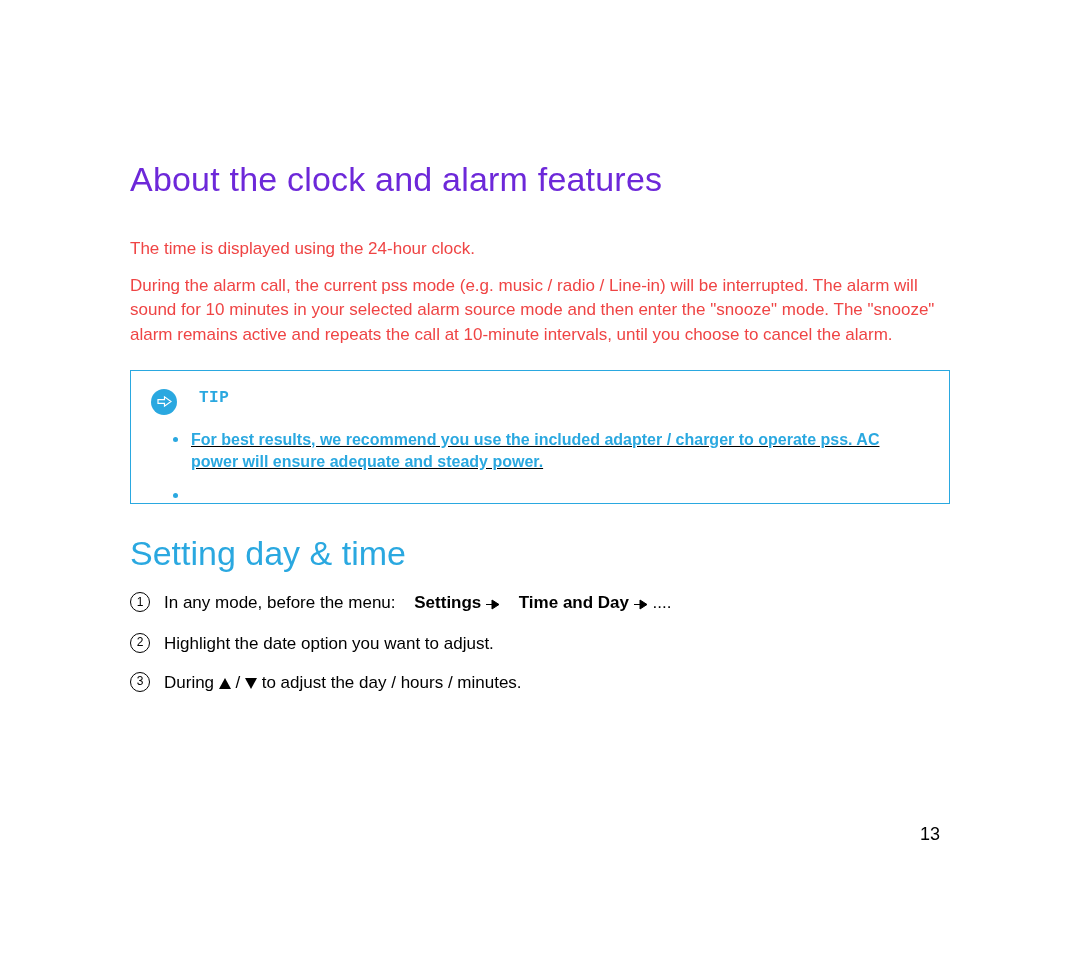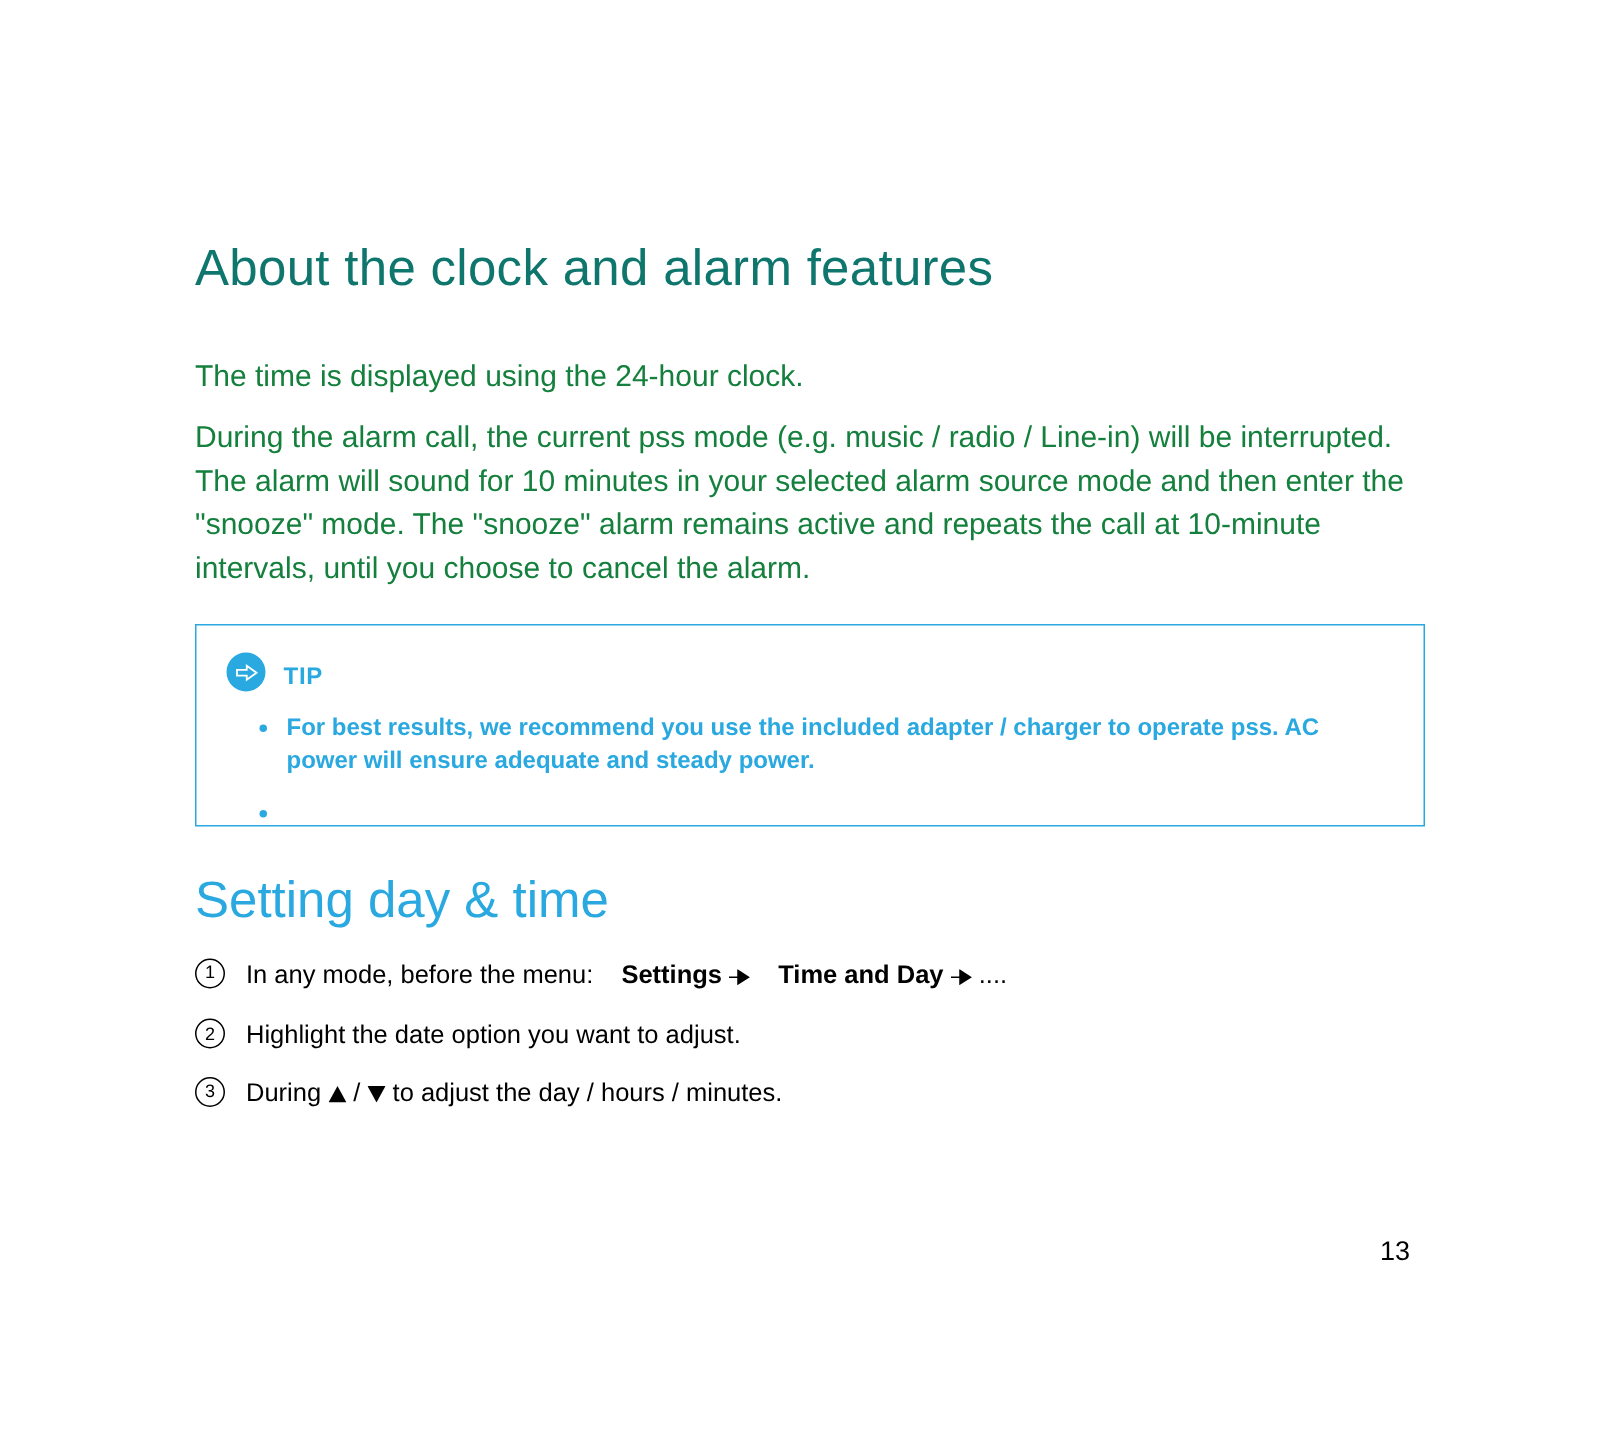--- a/index.html
+++ b/index.html
@@ -5,44 +5,45 @@
   * { box-sizing: border-box; margin: 0; padding: 0; }
   html, body { width: 1080px; height: 953px; }
   body {
     background: #ffffff;
     font-family: "Gill Sans", "Gill Sans MT", "Trebuchet MS", "Segoe UI", sans-serif;
     color: #000000;
     position: relative;
     padding: 160px 130px 0 130px;
   }
   .title {
-    color: #0f766e;
+    color: #6d28d9;
     font-size: 34px;
     font-weight: 300;
     margin-bottom: 38px;
     letter-spacing: 0.2px;
   }
   .para {
-    font-size: 20px;
+    font-size: 17px;
     font-weight: 300;
     line-height: 1.45;
     margin-bottom: 12px;
-    color: #15803d;
+    color: #ef4444;
   }
   .tip-box {
     border: 1px solid #2aa8e0;
     margin-top: 22px;
     margin-bottom: 30px;
     padding: 18px 24px 18px 20px;
   }
   .tip-header {
     display: flex;
-    align-items: flex-end;
-    gap: 12px;
+    align-items: flex-start;
+    gap: 22px;
     margin-bottom: 14px;
+    font-family: Liberation Mono, monospace;
   }
   .tip-icon-circle {
     width: 26px;
     height: 26px;
     border-radius: 50%;
     background: #2aa8e0;
     display: flex;
     align-items: center;
     justify-content: center;
     flex: 0 0 auto;
@@ -50,20 +51,21 @@
   .tip-icon-circle svg { width: 15px; height: 13px; }
   .tip-label {
     color: #2aa8e0;
     font-weight: 700;
     font-size: 16px;
     letter-spacing: 0.5px;
   }
   .tip-list {
     list-style: none;
     padding-left: 40px;
+    text-decoration: underline;
   }
   .tip-list li {
     color: #2aa8e0;
     font-size: 16px;
     line-height: 1.4;
     margin-bottom: 12px;
     position: relative;
   }
   .tip-list li .dot {
     position: absolute;

